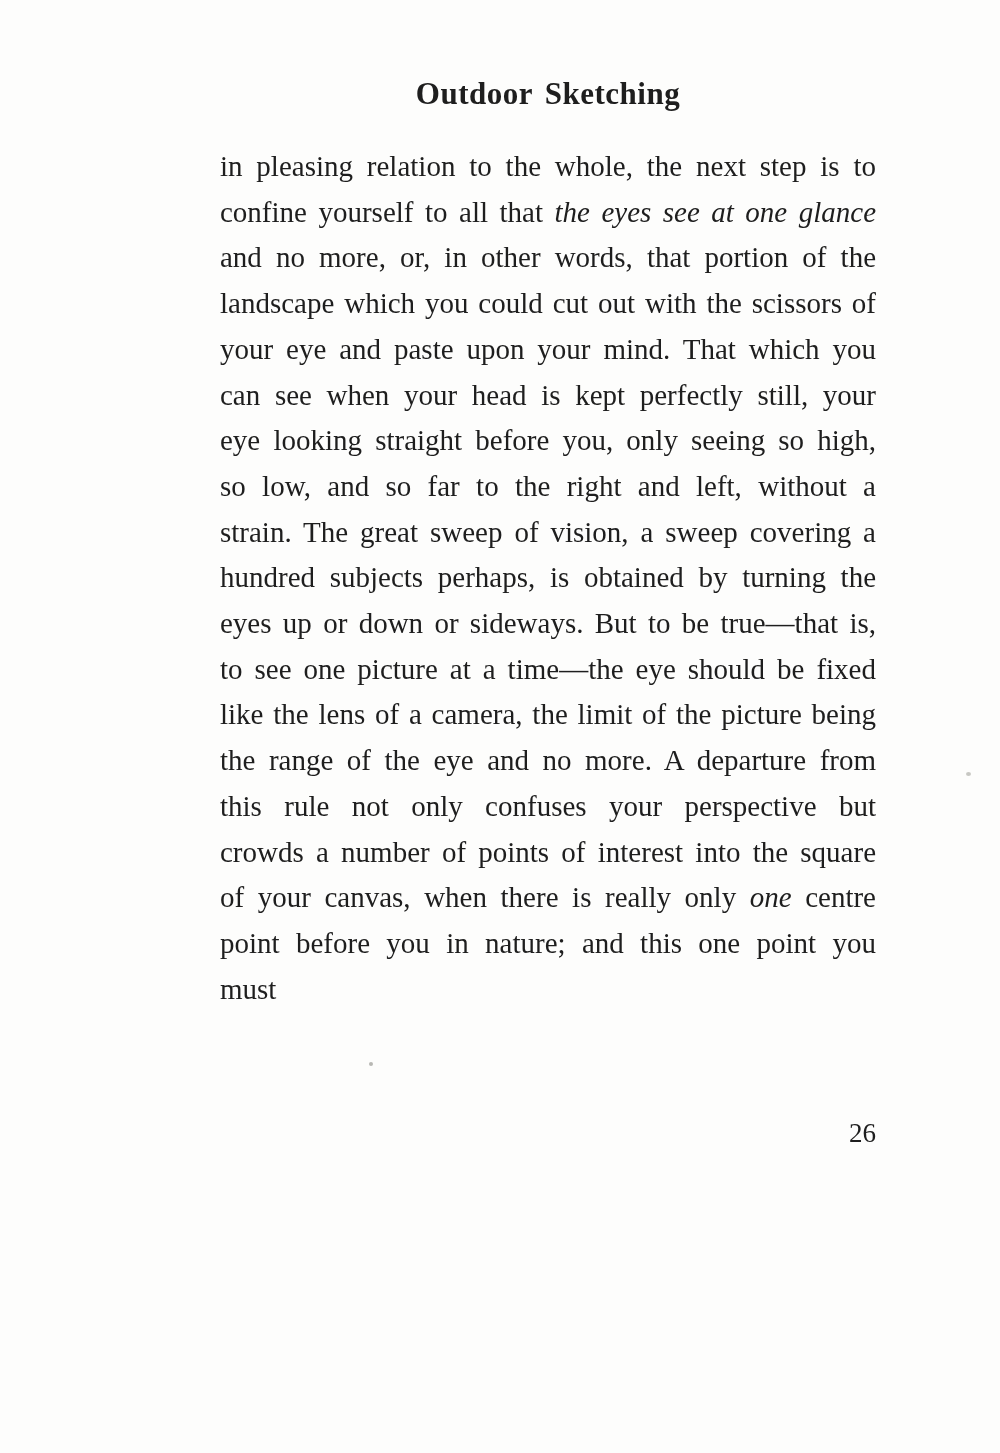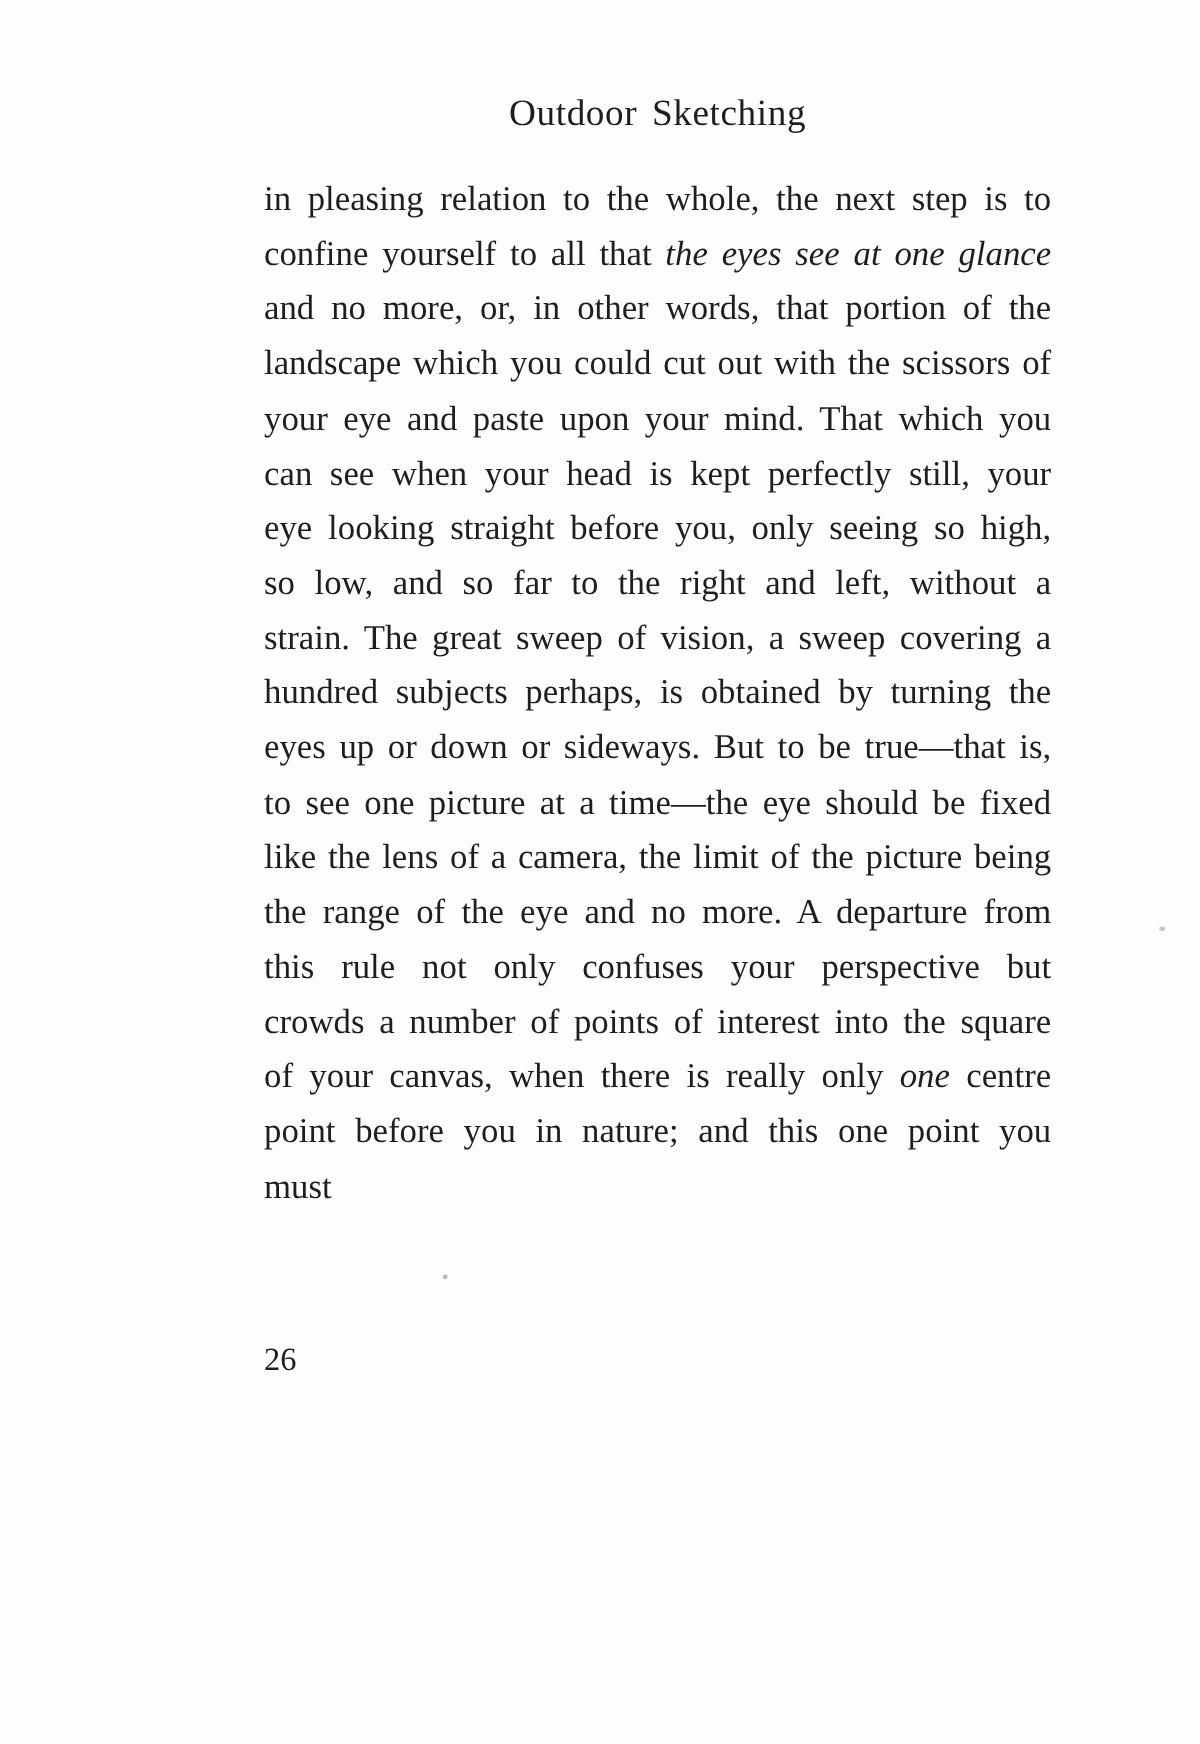--- a/index.html
+++ b/index.html
@@ -19,21 +19,21 @@
     position: absolute;
     inset: 0;
   }
   .title {
     position: absolute;
     top: 76px;
     left: 220px;
     width: 656px;
     margin: 0;
     font-size: 31px;
-    font-weight: normal;
+    font-weight: bold;
     text-align: center;
     letter-spacing: 0.5px;
     word-spacing: 4px;
   }
   .body {
     position: absolute;
     top: 144px;
     left: 220px;
     width: 656px;
     margin: 0;
@@ -45,21 +45,21 @@
   }
   .body em {
     font-style: italic;
     margin-top: 32px;
   }
   .folio {
     position: absolute;
     top: 1118px;
     left: 220px;
     width: 656px;
-    text-align: left;
+    text-align: right;
     font-size: 27px;
   }
   .speck {
     position: absolute;
     background: #9a9a94;
     border-radius: 50%;
   }
   .speck-1 {
     left: 966px;
     top: 772px;

